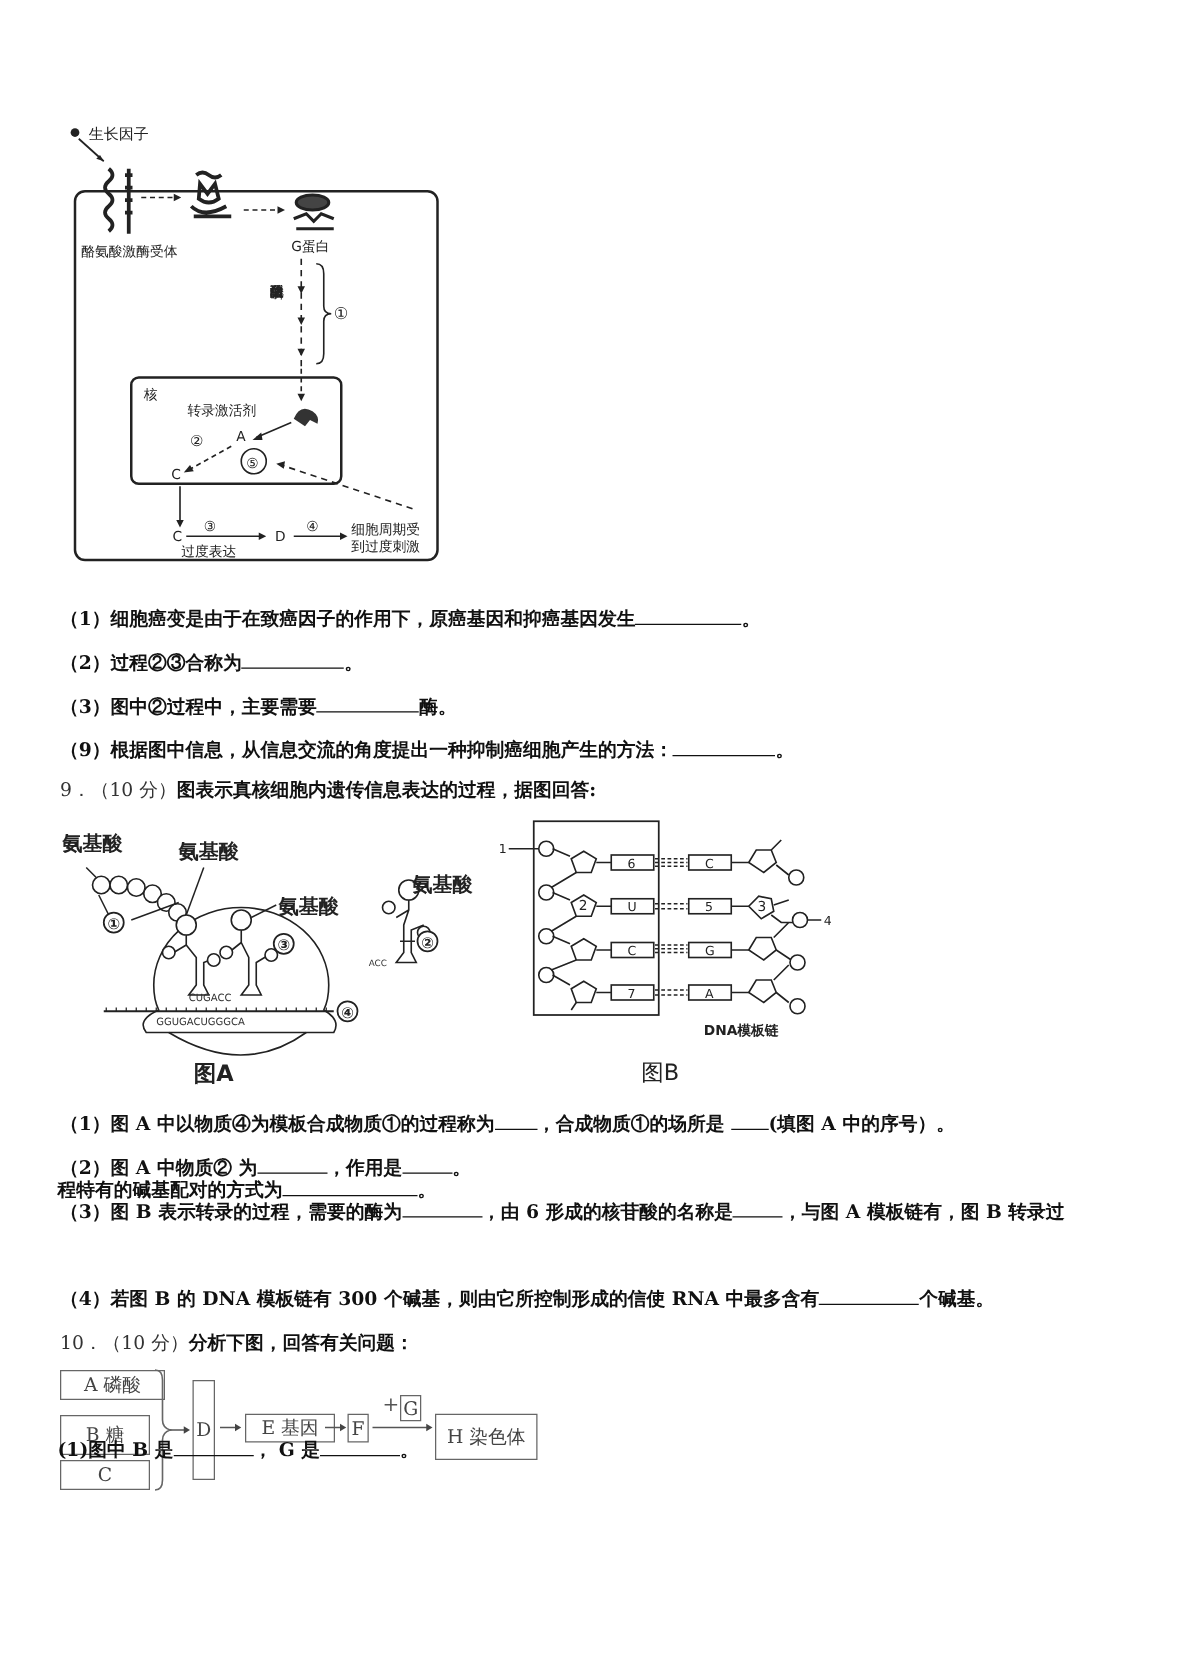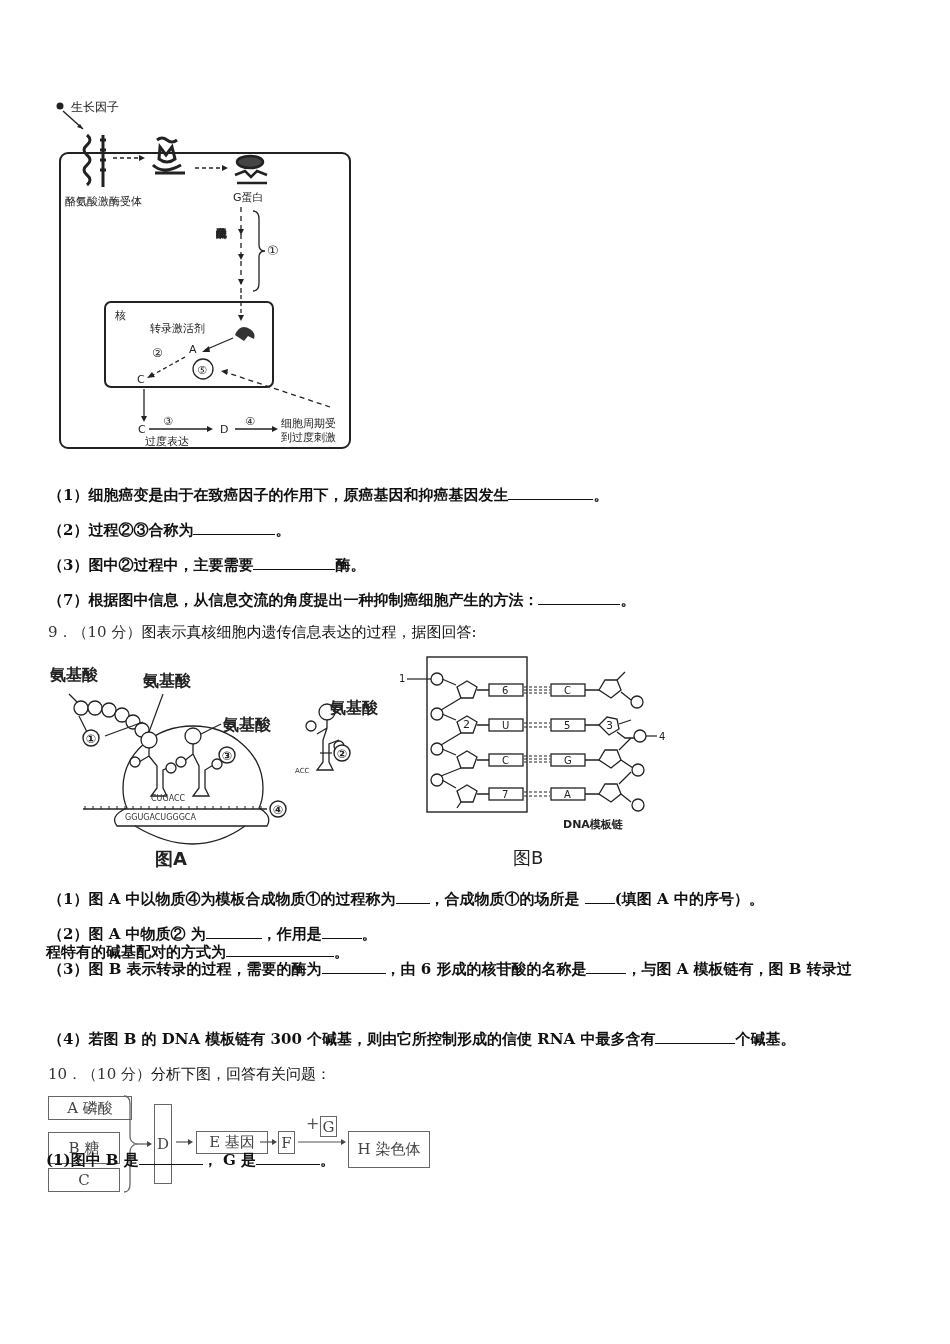--- a/index.html
+++ b/index.html
@@ -3,21 +3,21 @@
 <meta charset="utf-8">
 <style>
   html, body { margin: 0; padding: 0; background: #ffffff; }
   body { width: 950px; height: 1344px; position: relative; overflow: hidden;
          font-family: "DejaVu Serif", "Liberation Serif", serif; color: #111; }
   .abs { position: absolute; }
   .q { position: absolute; left: 48px; font-size: 15px; font-weight: bold; white-space: nowrap; line-height: 20px; }
   .blank { display: inline-block; border-bottom: 1.5px solid #111; height: 14px; vertical-align: baseline; }
   .qhead { position: absolute; left: 48px; font-size: 15px; white-space: nowrap; line-height: 20px; }
   .qhead .num { font-weight: normal; color: #333; }
-  .qhead .t { font-weight: normal; text-align: right; }
+  .qhead .t { font-weight: bold; text-align: right; }
   svg text { font-family: "DejaVu Sans", "Liberation Sans", sans-serif; }
   .fig10 { position: absolute; left: 44px; top: 1092px; width: 390px; height: 105px; }
   .box { position: absolute; border: 1.5px solid #666; background: #fff; color: #444;
          font-family: "DejaVu Serif", serif; font-size: 15px; display: flex; align-items: center; justify-content: center; box-sizing: border-box; }
 </style>
 </head>
 <body>
 
 <svg class="abs" style="left:45px;top:95px" width="330" height="370" viewBox="0 0 330 370">
 
@@ -96,21 +96,21 @@
 <div class="q" style="top:485px">
   <span>（1）细胞癌变是由于在致癌因子的作用下，原癌基因和抑癌基因发生</span><span class="blank" style="width:85px"></span><span>。</span>
 </div>
 <div class="q" style="top:520px">
   <span>（2）过程②③合称为</span><span class="blank" style="width:82px"></span><span>。</span>
 </div>
 <div class="q" style="top:555px">
   <span>（3）图中②过程中，主要需要</span><span class="blank" style="width:82px"></span><span>酶。</span>
 </div>
 <div class="q" style="top:590px">
-  <span>（7）根据图中信息，从信息交流的角度提出一种抑制癌细胞产生的方法：</span><span class="blank" style="width:82px"></span><span>。</span>
+  <span>（9）根据图中信息，从信息交流的角度提出一种抑制癌细胞产生的方法：</span><span class="blank" style="width:82px"></span><span>。</span>
 </div>
 
 <div class="qhead" style="top:622px">
   <span class="num">9．</span><span class="num">（10 分）</span><span class="t">图表示真核细胞内遗传信息表达的过程，据图回答:</span>
 </div>
 
 <svg class="abs" style="left:45px;top:658px" width="300" height="215" viewBox="0 0 300 215">
   <g font-weight="bold" fill="#222">
     <text x="5" y="22" font-size="16">氨基酸</text>
     <text x="98" y="28" font-size="16">氨基酸</text>

